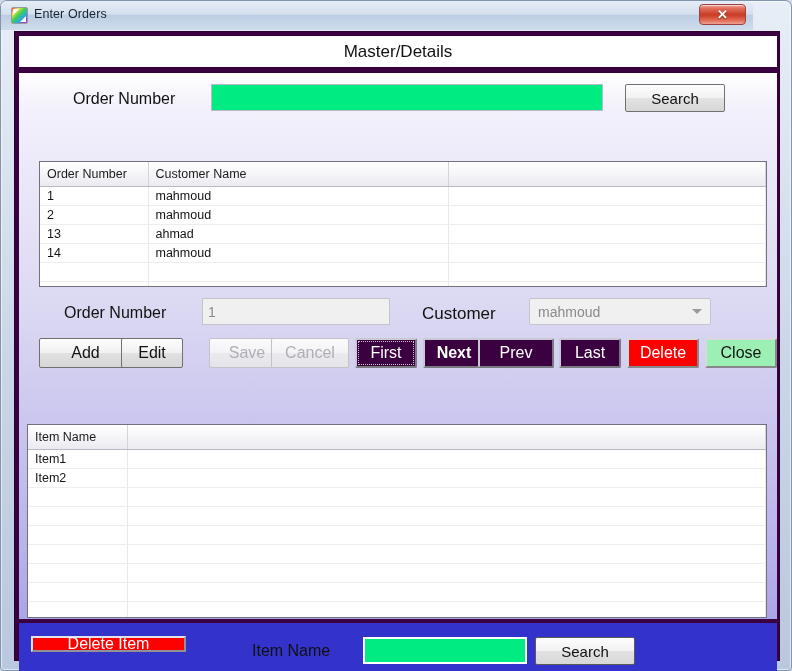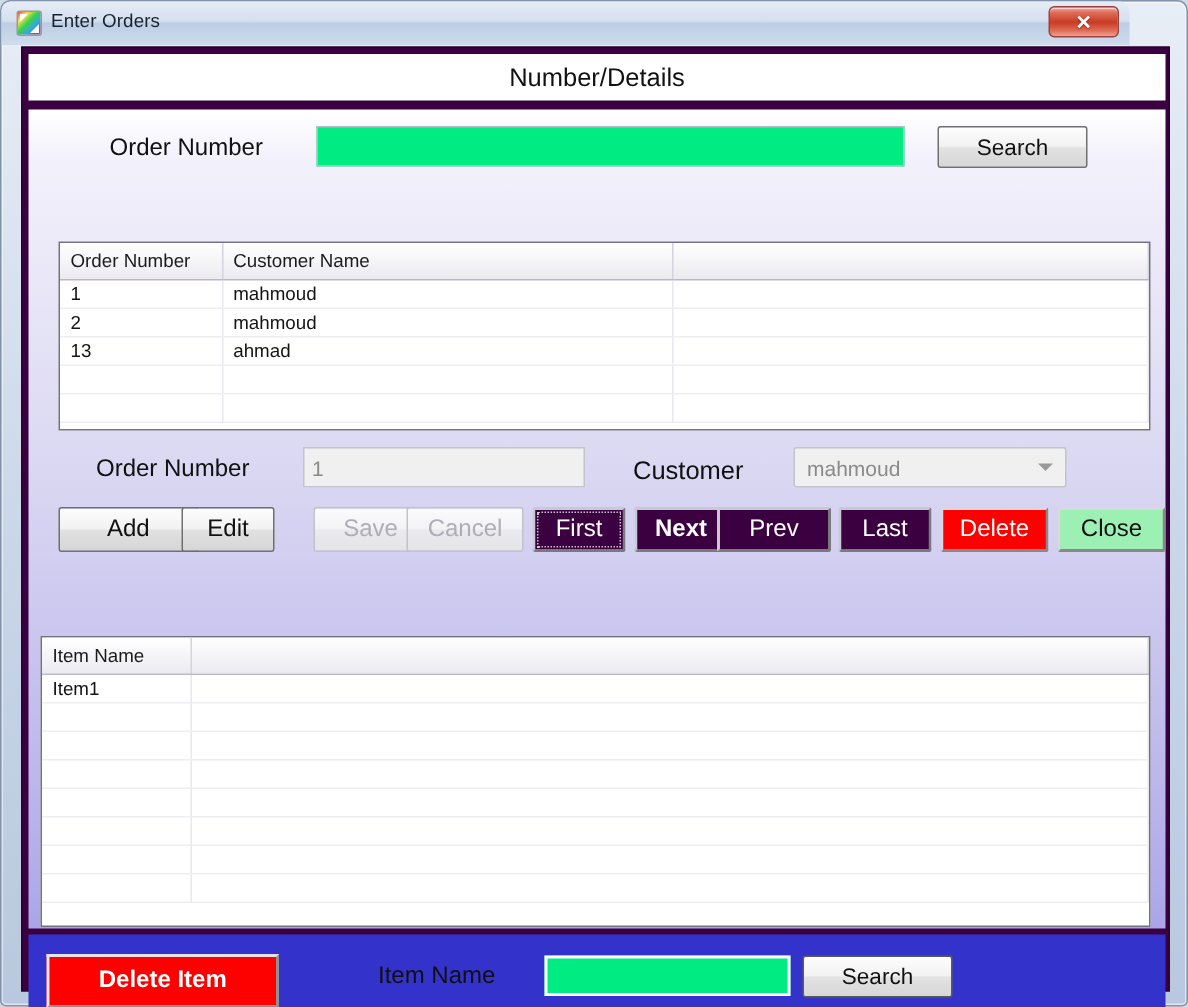--- a/index.html
+++ b/index.html
@@ -216,24 +216,24 @@
     display:flex; align-items:center; justify-content:center;
     font-size:15.5px; color:#111; cursor:pointer;
   }
 
   
   #bottom-bar {
     position:absolute; left:4px; top:591px; width:758px; height:54px;
     background:#3333cc;
   }
   #btn-delete-item {
-    position:absolute; left:12px; top:13px; width:155px; height:36px;
+    position:absolute; left:12px; top:13px; width:155px; height:16px;
     background:#fd0000; color:#ffffff; border:2px outset #e2e2ea;
     display:flex; align-items:center; justify-content:center;
-    font-size:16px; cursor:pointer;font-weight:bold;
+    font-size:16px; cursor:pointer;
   }
   #lbl-item-name-bottom {
     position:absolute; left:233px; top:19px; font-size:16px; color:#101010;
   }
   #input-item-name {
     position:absolute; left:344px; top:14px; width:164px; height:27px;
     background:#00eb82; border:2px solid #ffffff;
     font-size:14px; color:#000; padding:0 4px;
     font-family:"Liberation Sans", sans-serif;
   }
@@ -254,21 +254,21 @@
     <div id="app-icon"></div>
     <div id="title-text">Enter Orders</div>
     <div id="close-btn">
       <div class="x">✕</div>
     </div>
   </div>
 
   <div id="client">
 
     <div id="hdr-band">
-      <div id="hdr-title">Number/Details</div>
+      <div id="hdr-title">Master/Details</div>
     </div>
 
     <div id="body-panel">
 
       <div class="lbl" id="lbl-order-number-top">Order Number</div>
       <input id="input-order-search" value="" placeholder="" style="">
       <div id="btn-search-top">Search</div>
 
       <div id="grid-master">
         <table class="dg">
@@ -291,20 +291,25 @@
                 <td></td>
               </tr>
               <tr>
                 <td>2</td>
                 <td>mahmoud</td>
                 <td></td>
               </tr>
               <tr>
                 <td>13</td>
                 <td>ahmad</td>
+                <td></td>
+              </tr>
+              <tr>
+                <td>14</td>
+                <td>mahmoud</td>
                 <td></td>
               </tr>
               <tr class="empty">
                 <td>&nbsp;</td>
                 <td>&nbsp;</td>
                 <td>&nbsp;</td>
               </tr>
               <tr class="empty">
                 <td>&nbsp;</td>
                 <td>&nbsp;</td>
@@ -390,20 +395,24 @@
             <tr>
               <th>Item Name</th>
               <th></th>
             </tr>
           </thead>
           <tbody id="items-body">
               <tr>
                 <td>Item1</td>
                 <td></td>
               </tr>
+              <tr>
+                <td>Item2</td>
+                <td></td>
+              </tr>
               <tr class="empty">
                 <td>&nbsp;</td>
                 <td>&nbsp;</td>
               </tr>
               <tr class="empty">
                 <td>&nbsp;</td>
                 <td>&nbsp;</td>
               </tr>
               <tr class="empty">
                 <td>&nbsp;</td>

